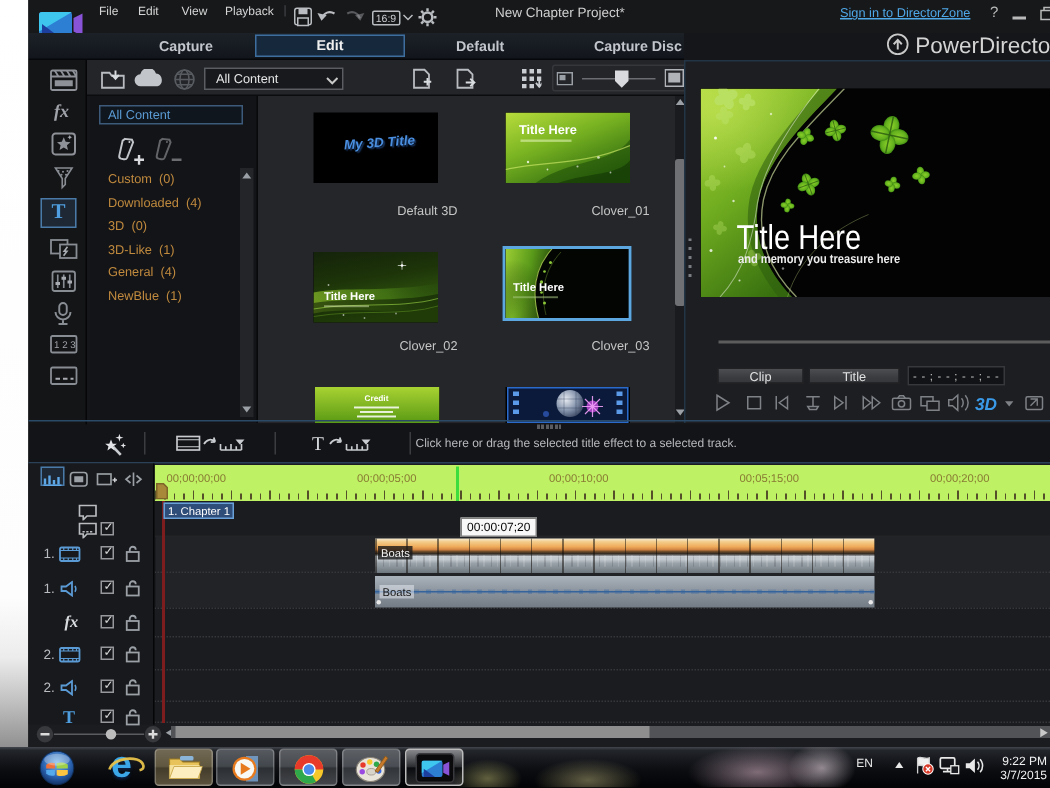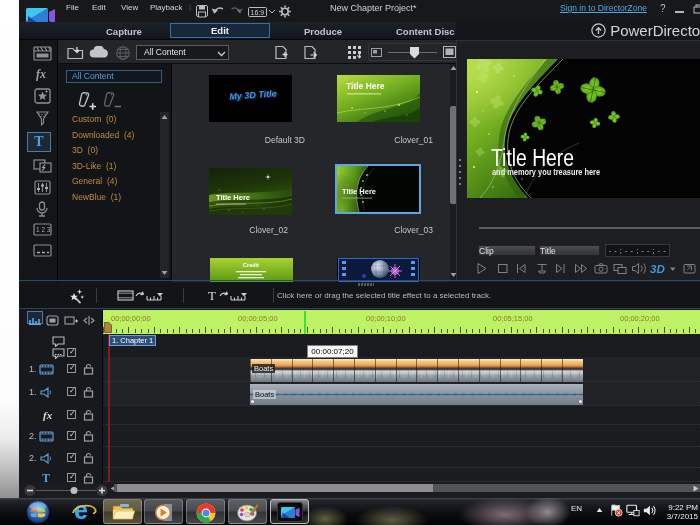--- a/index.html
+++ b/index.html
@@ -41,21 +41,21 @@
 .thumb { position:absolute; width:83px; height:47px; background:#000; }
 .tlabel { position:absolute; width:110px; text-align:right; color:#c6c6c6; font-size:8.5px; }
 #thumbscroll { position:absolute; left:431px; top:64px; width:7px; height:218px; background:#1a1b1e; }
 
 
 #preview { left:437px; top:40px; width:244px; height:242px; background:#1c1e22; border-left:1px solid #223547; border-top:1px solid #223547; }
 #video { position:absolute; left:10px; top:18px; width:234px; height:139px; background:#000; overflow:hidden; }
 #vtitle { position:absolute; left:24px; top:86px; color:#fff; font-size:23px; font-weight:400; transform:scaleX(.84); transform-origin:0 0; white-space:nowrap; }
 #vsub { position:absolute; left:25px; top:108px; color:#ececec; font-size:8.5px; font-weight:bold; transform:scaleX(.87); transform-origin:0 0; white-space:nowrap; }
 #scrub { position:absolute; left:22px; top:186px; width:222px; height:2px; background:#5c5c5c; }
-.pbtn { position:absolute; top:204px; height:11px; background:linear-gradient(180deg,#4c4e52,#3a3c40 60%,#35373b); border:1px solid #212123; color:#e2e2e2; font-size:8.5px; line-height:10px; }
+.pbtn { position:absolute; top:204px; height:11px; background:linear-gradient(180deg,#4c4e52,#3a3c40 60%,#35373b); border:1px solid #212123; color:#e2e2e2; font-size:8.5px; text-align:center; line-height:10px; }
 #tcode { position:absolute; left:148px; top:203px; width:65px; height:13px; background:#121316; border:1px solid #36383c; color:#c9c9c9; font-size:7.5px; text-align:center; line-height:12px; letter-spacing:.5px; }
 #transport { position:absolute; left:15px; top:218px; width:229px; height:20px; }
 
 
 #fxbar { left:0; top:283px; width:681px; height:25px; background:#131417; }
 .fxsep { position:absolute; top:5px; width:1px; height:15px; background:#3a3c40; }
 #fxtext { position:absolute; left:258px; top:8px; color:#b9babd; font-size:8px; }
 
 
 #timeline { left:0; top:308px; width:681px; height:190px; background:#1b1c1f; border-top:1px solid #2a4158; }
@@ -149,22 +149,22 @@
     <span class="winbtn" style="left:641px;font-size:10px;top:3px">?</span>
     <div class="abs" style="left:656px;top:11px;width:9px;height:1.5px;background:#b9b9b9"></div>
     <svg class="abs" style="left:674px;top:4px" width="11" height="10" viewBox="0 0 11 10">
       <rect x="3" y="1" width="7" height="6" fill="none" stroke="#b9b9b9"></rect>
       <rect x="1" y="3" width="7" height="6" fill="#17181a" stroke="#b9b9b9"></rect>
     </svg>
   </div>
 
   <div class="abs" id="tabrow">
     <span class="tab" style="left:87px">Capture</span>
-    <span class="tab" style="left:285px">Produce</span>
-    <span class="tab" style="left:377px">Content Disc</span>
+    <span class="tab" style="left:285px">Default</span>
+    <span class="tab" style="left:377px">Capture Disc</span>
   </div>
   <div class="abs" id="tabEdit">Edit</div>
   <div class="abs" id="brand"><svg width="15" height="15" viewBox="0 0 15 15" style="vertical-align:-2px">
         <circle cx="7.5" cy="7.5" r="6.6" fill="none" stroke="#c9c9c9" stroke-width="1.2"></circle>
         <path d="M7.5 11 L7.5 5 M4.8 7.5 L7.5 4.6 L10.2 7.5" fill="none" stroke="#c9c9c9" stroke-width="1.3"></path>
       </svg> PowerDirector</div>
 
   <div class="abs" id="roomstrip">
     <svg class="abs" style="left:14px;top:6px" width="19" height="15" viewBox="0 0 19 15">
       <rect x="1" y="1" width="17" height="13" rx="1" fill="none" stroke="#8e9298" stroke-width="1.2"></rect>
@@ -370,21 +370,21 @@
           <circle cx="10" cy="22" r="0.6" opacity=".6"></circle>
           <circle cx="20" cy="42" r="0.6" opacity=".6"></circle>
           <circle cx="34" cy="44" r="0.6" opacity=".5"></circle>
           <circle cx="55" cy="41" r="0.6" opacity=".5"></circle>
           <circle cx="59" cy="9" r="0.9" opacity=".95"></circle>
           <path d="M59 6.2 v5.6 M56.2 9 h5.6" stroke="#fff" stroke-width="0.5" opacity="0.85"></path>
         </g>
       <text x="7" y="32" font-size="7.5" font-weight="bold" fill="#fff" font-family="Liberation Sans">Title Here</text>
       <rect x="7" y="35.5" width="30" height="1.3" fill="#d8e8b0" opacity="0.5"></rect>
     </svg>
-    <div class="tlabel" style="left:6px;top:161px">Clover_02</div>
+    <div class="tlabel" style="left:23px;top:161px">Clover_02</div>
 
     <svg class="thumb" style="left:163px;top:100px;width:86px;height:50px;border:2px solid #5da7e0" width="82" height="46" viewBox="0 0 82 46">
       <defs>
         <linearGradient id="g3" x1="0" y1="0" x2="1" y2="0.3">
           <stop offset="0" stop-color="#9cce34"></stop>
             <stop offset="0.55" stop-color="#5a9a1a"></stop>
             <stop offset="1" stop-color="#25490c"></stop>
         </linearGradient>
         <radialGradient id="g3b" cx="0.15" cy="1" r="0.85">
           <stop offset="0" stop-color="#7ab428" stop-opacity="0.9"></stop>

